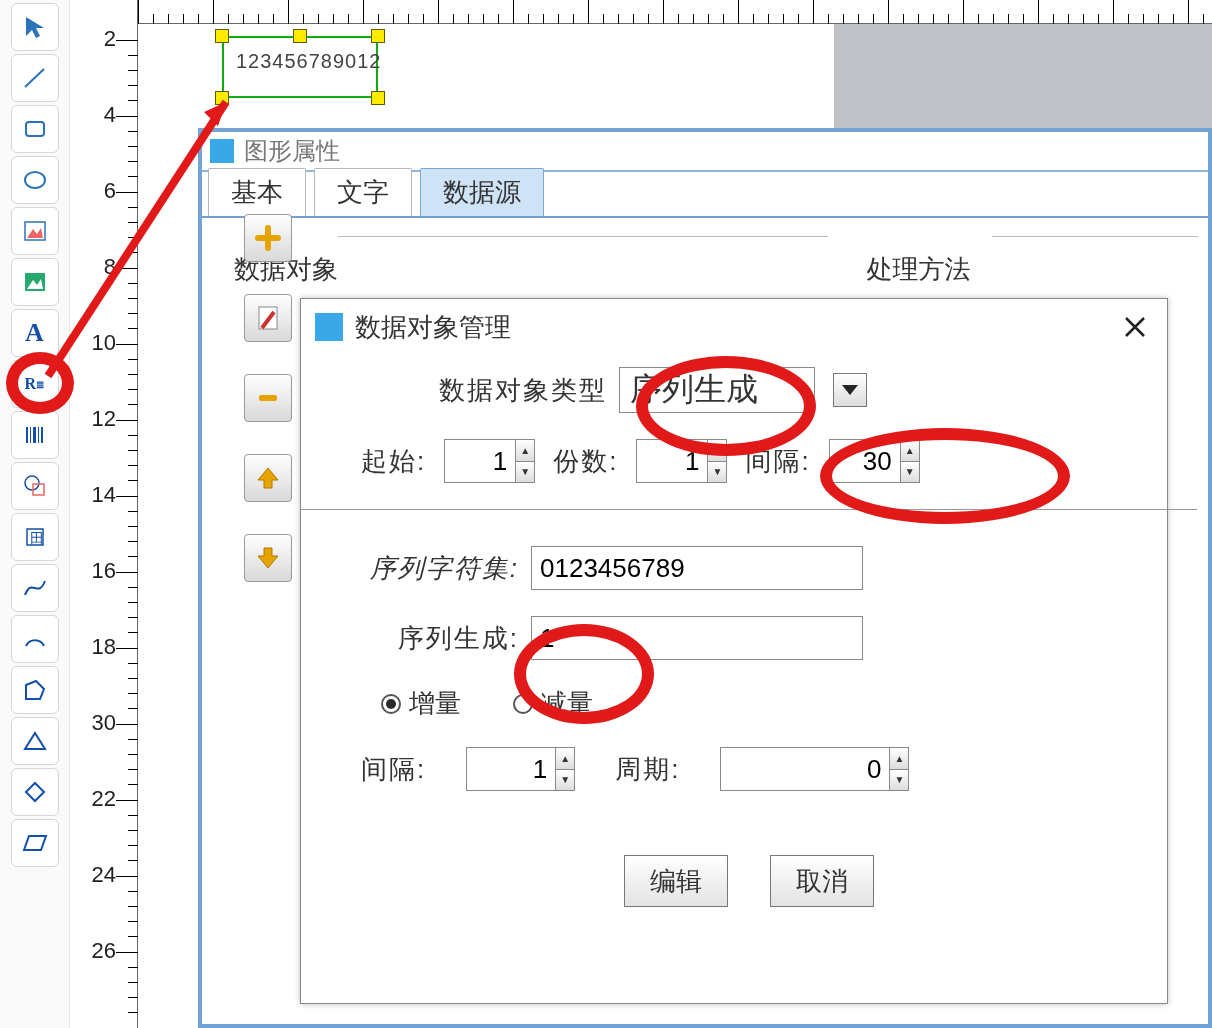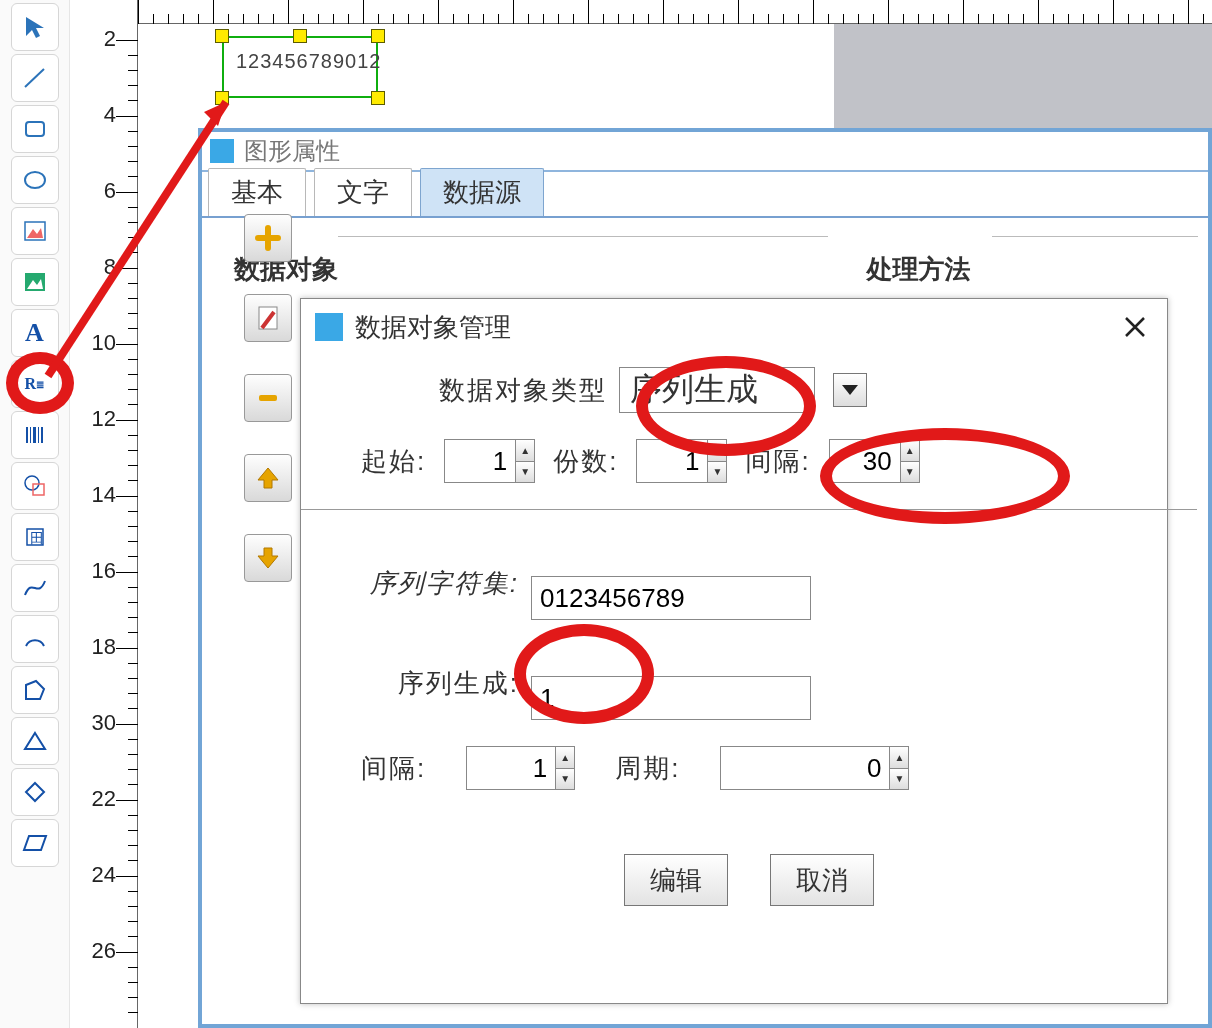--- a/index.html
+++ b/index.html
@@ -27,42 +27,42 @@
   .handle{position:absolute;width:14px;height:14px;background:#ffeb00;border:1px solid #5c5c00;}
   .sel-text{position:absolute;left:14px;top:14px;font-size:20px;letter-spacing:1px;color:#444;}
 
   
   .prop-panel{position:absolute;left:198px;top:128px;width:1014px;height:900px;background:#fff;border:4px solid #72a5d6;}
   .prop-title{height:40px;display:flex;align-items:center;background:#fff;border-bottom:2px solid #8fb5dd;font-size:24px;color:#777;}
   .prop-title .ticon{width:24px;height:24px;background:#3aa8e6;margin:0 10px 0 8px;display:inline-block;}
   .tabs{display:flex;align-items:flex-end;height:46px;padding-left:6px;border-bottom:2px solid #77a0d0;}
   .tab{padding:6px 22px;font-size:26px;color:#333;border:1px solid #b8b8b8;border-bottom:none;background:#fff;margin-right:8px;border-radius:2px 2px 0 0;}
   .tab.active{background:#cfe3f6;border-color:#7ea5cf;}
-  .panel-body{padding:34px 0 0 18px;font-weight:bold;}
+  .panel-body{padding:34px 0 0 18px;}
   .gb-label{font-size:26px;color:#333;}
 
   .side-buttons{position:absolute;left:42px;top:82px;display:flex;flex-direction:column;gap:32px;}
   .sq-btn{width:48px;height:48px;background:linear-gradient(#fefefe,#d9d9d9);border:1px solid #999;border-radius:4px;display:flex;align-items:center;justify-content:center;}
 
   
   .dlg{position:absolute;left:300px;top:298px;width:868px;height:706px;background:#fff;border:1px solid #888;box-shadow:0 0 6px rgba(0,0,0,.25);}
   .dlg-title{height:56px;display:flex;align-items:center;font-size:26px;color:#333;}
   .dlg-title .dicon{width:28px;height:28px;background:#3aa8e6;margin:0 12px 0 14px;display:inline-block;}
   .dlg-close{position:absolute;right:14px;top:10px;width:36px;height:36px;display:flex;align-items:center;justify-content:center;font-size:30px;color:#222;}
 
   .dlg-body{padding:12px 30px 0 60px;font-size:26px;color:#333;}
   .row{display:flex;align-items:center;margin-bottom:26px;gap:12px;}
   .lab{min-width:128px;text-align:right;letter-spacing:2px;font-size:26px;}
   .sel-box{width:196px;height:46px;border:1px solid #888;display:inline-flex;align-items:center;padding:0 10px;font-size:32px;}
   .sel-btn{width:34px;height:34px;border:1px solid #777;background:linear-gradient(#fff,#ddd);margin-left:6px;display:flex;align-items:center;justify-content:center;}
   .sel-btn::after{content:"";border-left:8px solid transparent;border-right:8px solid transparent;border-top:10px solid #222;}
 
   .inp{height:44px;border:1px solid #888;background:#fff;padding:0 8px;font-size:26px;text-align:right;}
   .w60{width:72px;}
-  .w240{width:280px;margin-top:30px;}
+  .w240{width:332px;}
   .spinner{display:inline-flex;flex-direction:column;width:20px;height:44px;border:1px solid #888;margin-left:-1px;}
   .spinner div{flex:1;background:linear-gradient(#fff,#ddd);display:flex;align-items:center;justify-content:center;font-size:10px;color:#333;}
   .spinner div:first-child{border-bottom:1px solid #888;}
 
   .hr{height:1px;background:#999;margin:4px -60px 22px -60px;}
 
   .radio{display:inline-flex;align-items:center;gap:8px;margin-right:40px;font-size:26px;}
   .radio .r{width:20px;height:20px;border:2px solid #555;border-radius:50%;display:inline-flex;align-items:center;justify-content:center;}
   .radio.on .r::after{content:"";width:10px;height:10px;background:#2a2a2a;border-radius:50%;}
 
@@ -433,20 +433,30 @@
     <div class="row" style="margin-top:36px;">
       <span class="lab" style="min-width:158px;font-style:italic;">序列字符集:</span>
       <input class="inp w240" style="text-align: left;" value="0123456789">
     </div>
 
     <div class="row">
       <span class="lab" style="min-width:158px;">序列生成:</span>
       <input class="inp w240" style="text-align: left;" value="1">
     </div>
 
+    <div class="row" style="margin-left:20px;">
+      <span class="radio on">
+          <span class="r"></span>
+          <span>增量</span>
+        </span>
+      <span class="radio">
+          <span class="r"></span>
+          <span>减量</span>
+        </span>
+    </div>
 
     <div class="row" style="gap:40px;">
       <span class="lab" style="min-width:62px;">间隔:</span>
       <span style="display:flex;">
         <input class="inp w60" style="width: 90px;" value="1">
         <span class="spinner">
             <div>▲</div>
             <div>▼</div>
           </span>
       </span>

